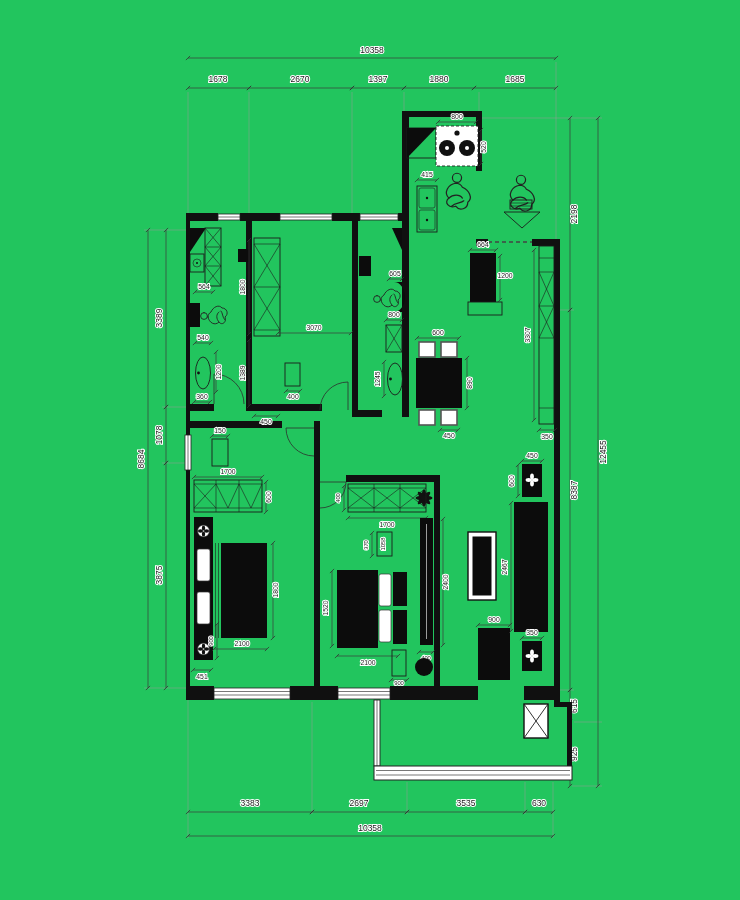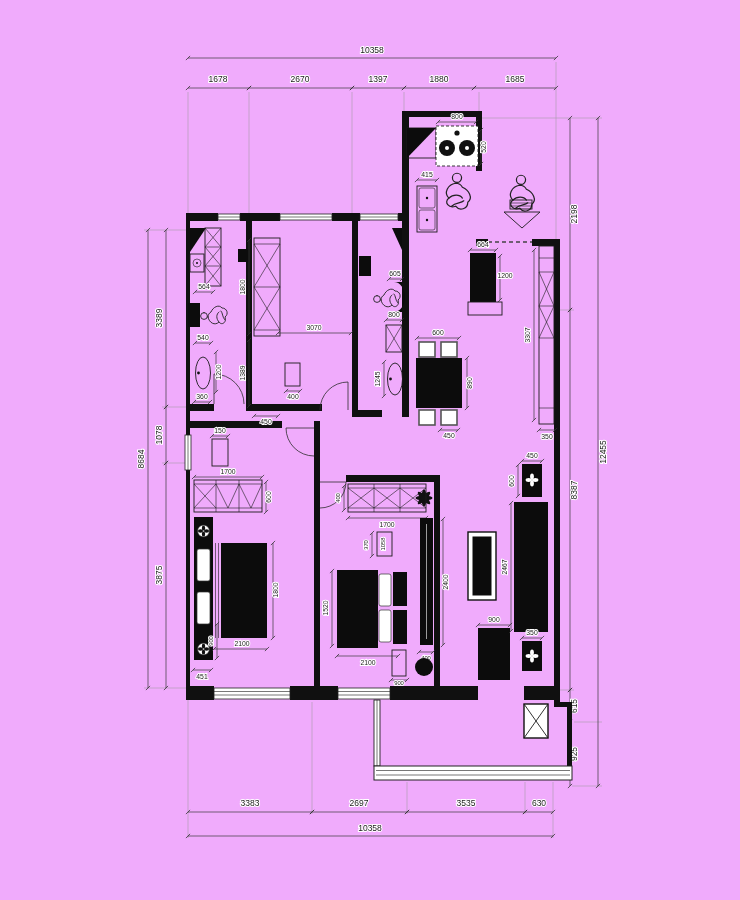--- a/index.html
+++ b/index.html
@@ -1,16 +1,16 @@
 <!DOCTYPE html>
 <html><head>
 <meta charset="utf-8">
 <style>
   html,body{margin:0;padding:0;background:#f6f6f6;}
-  .stage{position:relative;width:740px;height:900px;background:#f0abfc;overflow:hidden;
+  .stage{position:relative;width:740px;height:900px;background:#22c55e;overflow:hidden;
          font-family:"Liberation Sans", sans-serif;}
   svg text{font-family:"Liberation Sans", sans-serif;fill:#1c1c1c;
            paint-order:stroke;stroke:#ffffff;stroke-width:2px;}
   text.ds{font-size:8.5px;}
   text.dt{font-size:6.8px;}
   text.dx{font-size:5.8px;}
   .dl{stroke:#3a3a3a;stroke-width:.7;fill:none;}
   .ex{stroke:#9a9a9a;stroke-width:.5;fill:none;}
   .fx{stroke:#1c1c1c;stroke-width:.9;fill:none;}
   .fx2{stroke:#1c1c1c;stroke-width:.6;fill:none;}

